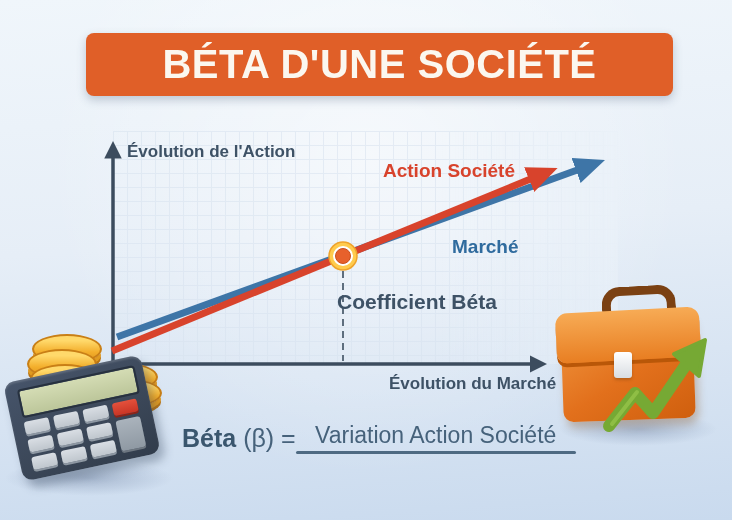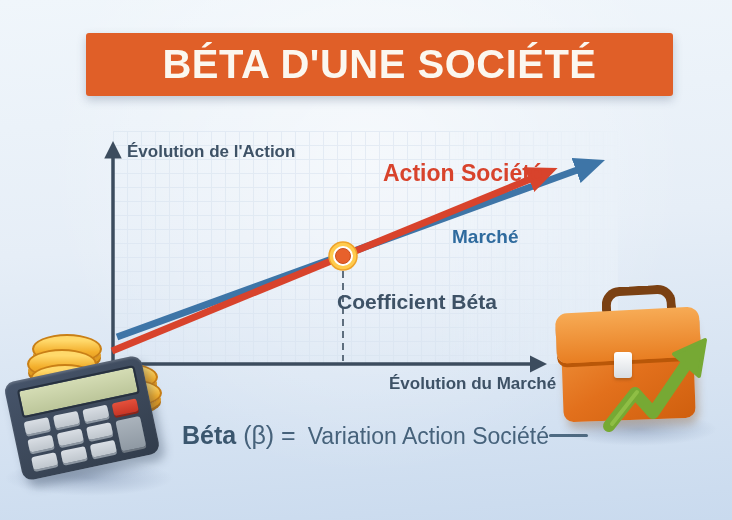--- a/index.html
+++ b/index.html
@@ -6,21 +6,21 @@
   .stage{
     position:relative;width:732px;height:520px;overflow:hidden;
     font-family:"Liberation Sans",sans-serif;
     background:
       radial-gradient(ellipse at 50% 30%, rgba(255,255,255,.55), rgba(255,255,255,0) 62%),
       linear-gradient(176deg,#f0f6fb 0%,#e6eef7 45%,#c9daee 100%);
   }
   
   .banner{
     position:absolute;left:86px;top:33px;width:587px;height:63px;
-    background:#e05f28;border-radius:3px;
+    background:#e05f28;border-radius:8px;
     box-shadow:0 4px 10px rgba(60,80,110,.28);
   }
   .banner h1{
     margin:0;width:100%;line-height:63px;text-align:center;
     font-size:40px;font-weight:bold;letter-spacing:.5px;color:#fbf7ef;
   }
   
   .grid{
     position:absolute;left:113px;top:131px;width:505px;height:233px;
     background-image:
@@ -29,31 +29,31 @@
     background-size:14px 14px;opacity:.55;
   }
   .grid::after{
     content:"";position:absolute;inset:0;
     background:linear-gradient(90deg,transparent 65%,rgba(235,242,249,.95));
   }
   .chart-svg{position:absolute;left:0;top:0;}
   .lbl{position:absolute;font-weight:bold;white-space:nowrap;}
   .lbl-yaxis{left:127px;top:142px;font-size:17px;color:#3e5266;}
   .lbl-xaxis{left:389px;top:374px;font-size:17px;color:#3e5266;}
-  .lbl-red{left:383px;top:160px;font-size:23px;color:#d8432c;}
-  .lbl-blue{left:452px;top:226px;font-size:19px;color:#2f6b9e;}
+  .lbl-red{left:383px;top:160px;font-size:19px;color:#d8432c;}
+  .lbl-blue{left:452px;top:236px;font-size:19px;color:#2f6b9e;}
   .lbl-coef{left:289px;top:290px;font-size:21px;color:#3e5266;margin-left:48px;}
   
   .formula{
-    position:absolute;left:182px;top:421px;display:flex;align-items:center;gap:12px;
+    position:absolute;left:182px;top:421px;display:flex;align-items:center;gap:0;
     color:#46627b;
   }
   .formula .lhs{font-size:25px;white-space:nowrap;}
   .formula .lhs b{font-weight:bold;color:#3a566e;}
-  .frac{display:flex;flex-direction:row;align-items:center;min-width:280px;}
+  .frac{display:flex;flex-direction:column;align-items:center;min-width:280px;}
   .frac .num,.frac .den{font-size:23px;line-height:28px;white-space:nowrap;}
   .frac .bar{width:100%;height:2.5px;background:#4e6a82;margin:2px 0;border-radius:2px;}
   
   .calc-group{position:absolute;left:0px;top:322px;width:170px;height:180px;}
   .coin{
     position:absolute;width:66px;height:26px;border-radius:50%;
     background:linear-gradient(180deg,#ffd96b 18%,#f3ae2b 62%,#dd951f);
     border:2px solid #c97f16;
     box-shadow:0 6px 0 -1px #e09a20,0 9px 0 -1px #b97413;
   }

